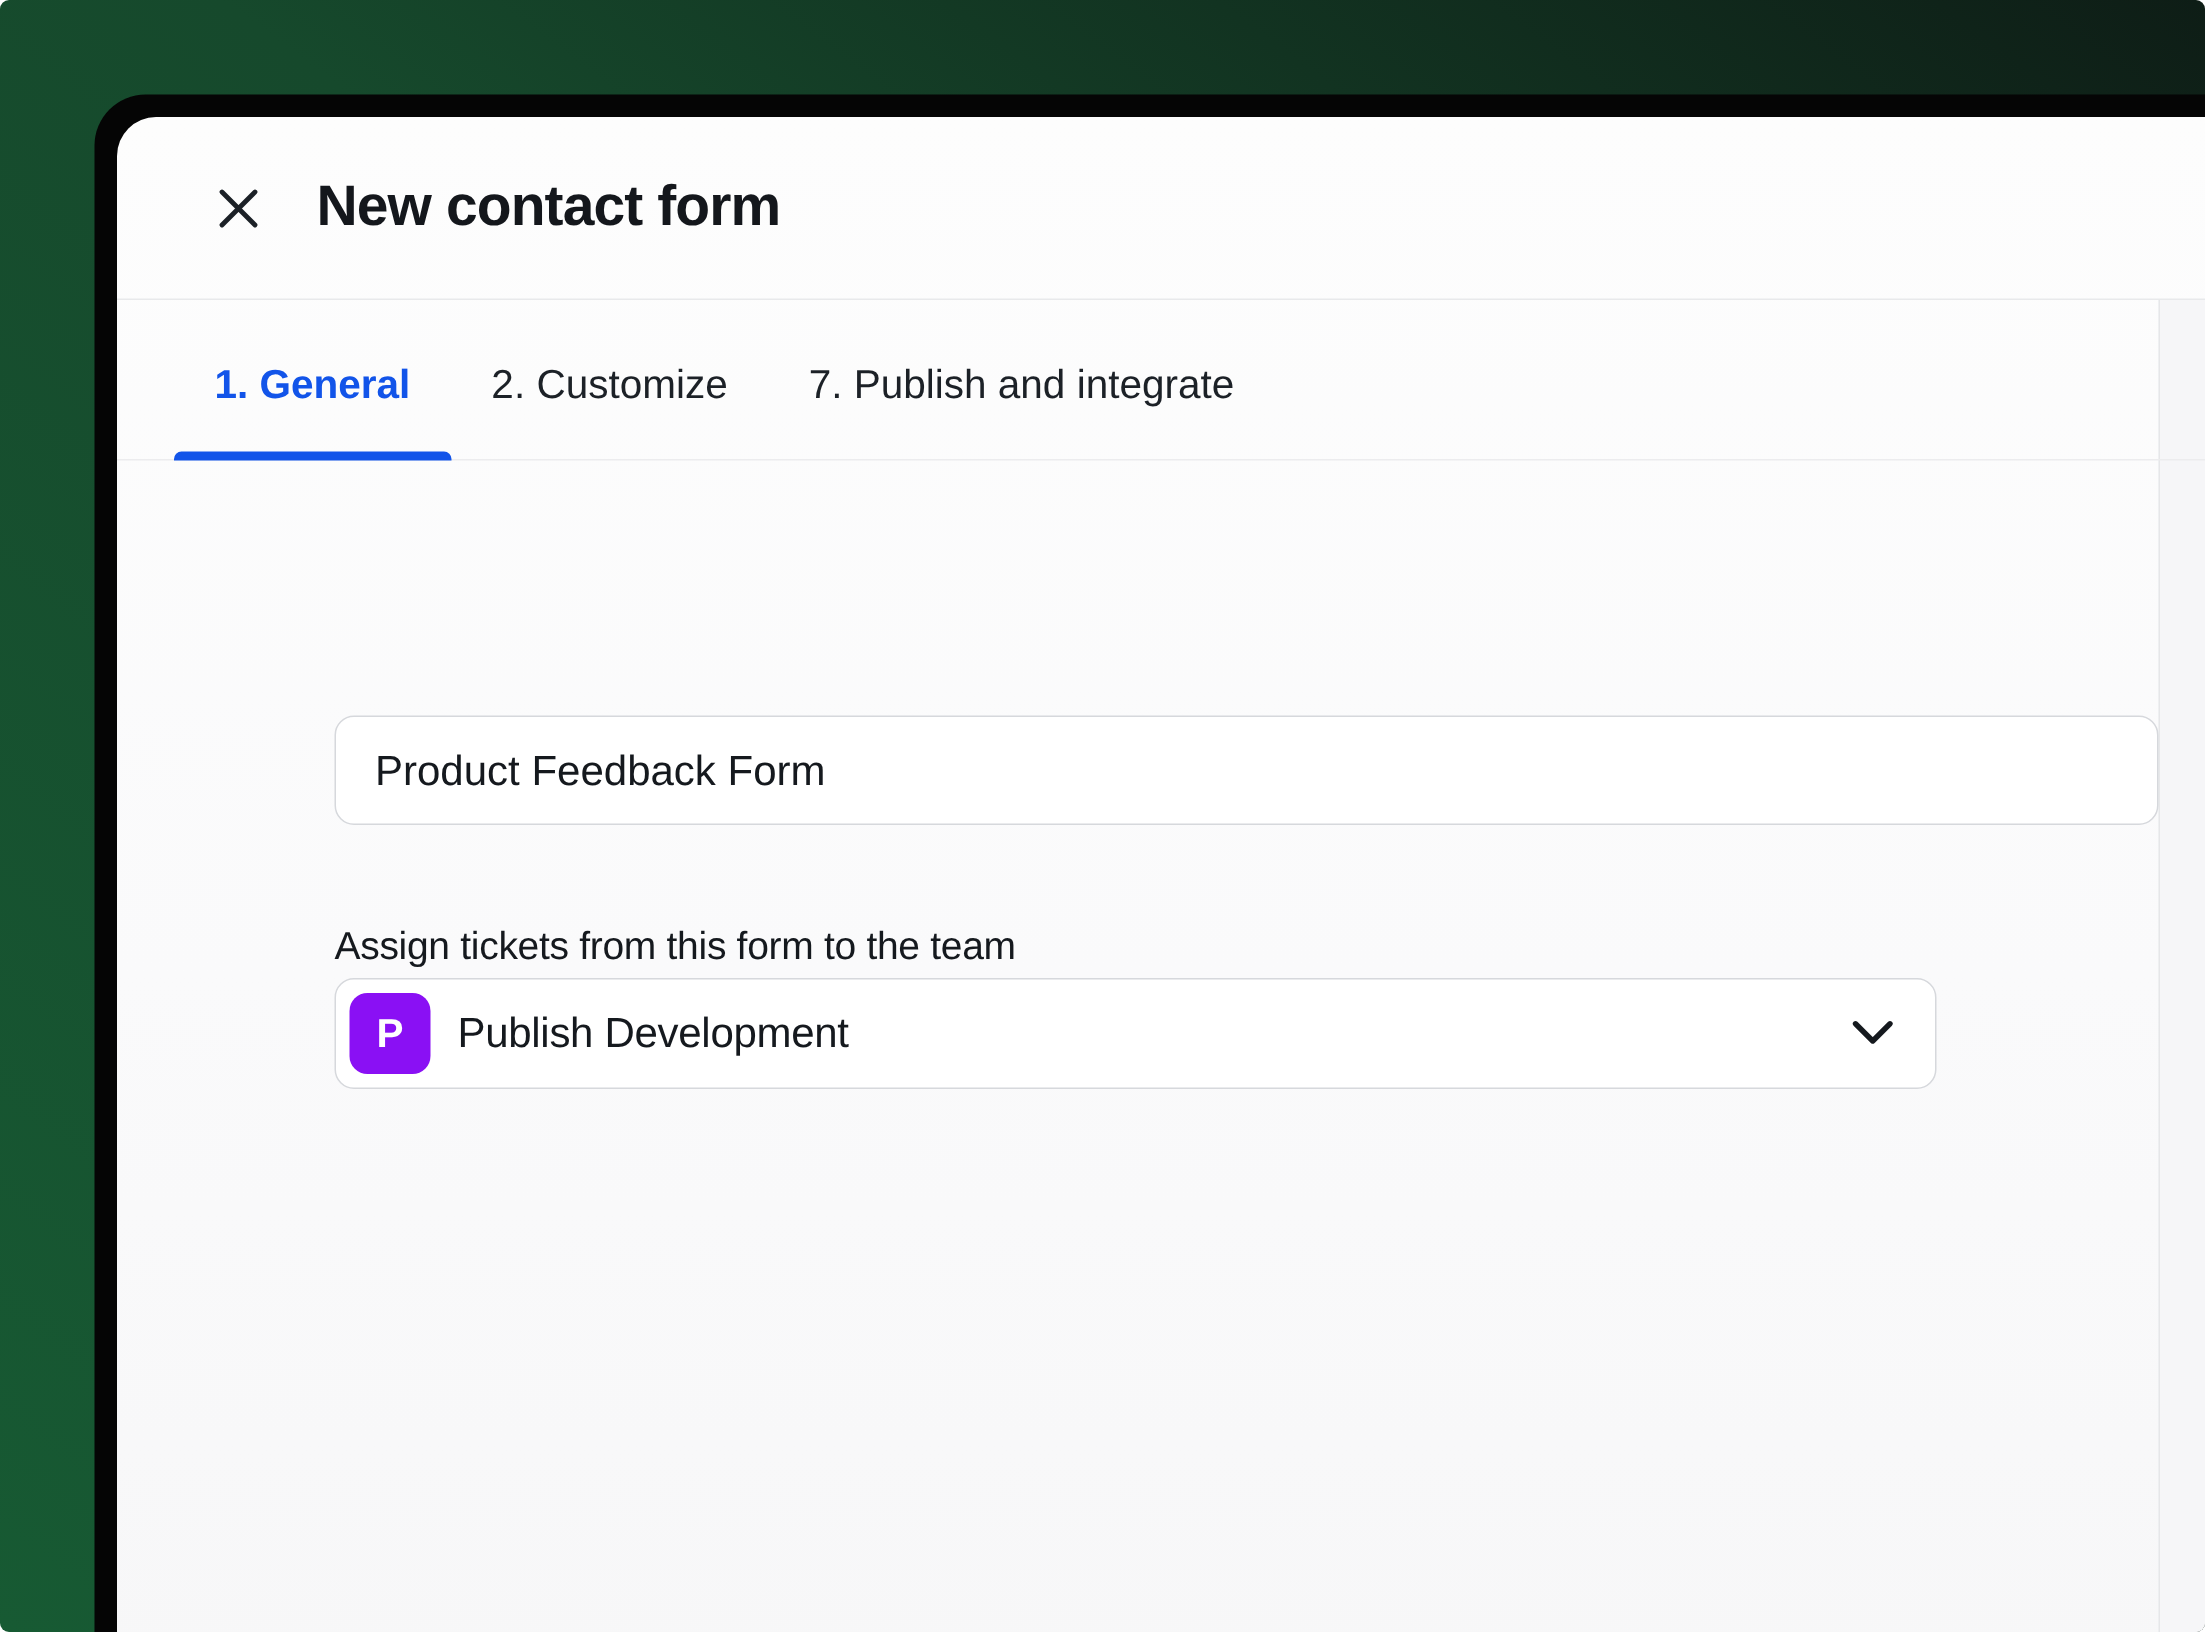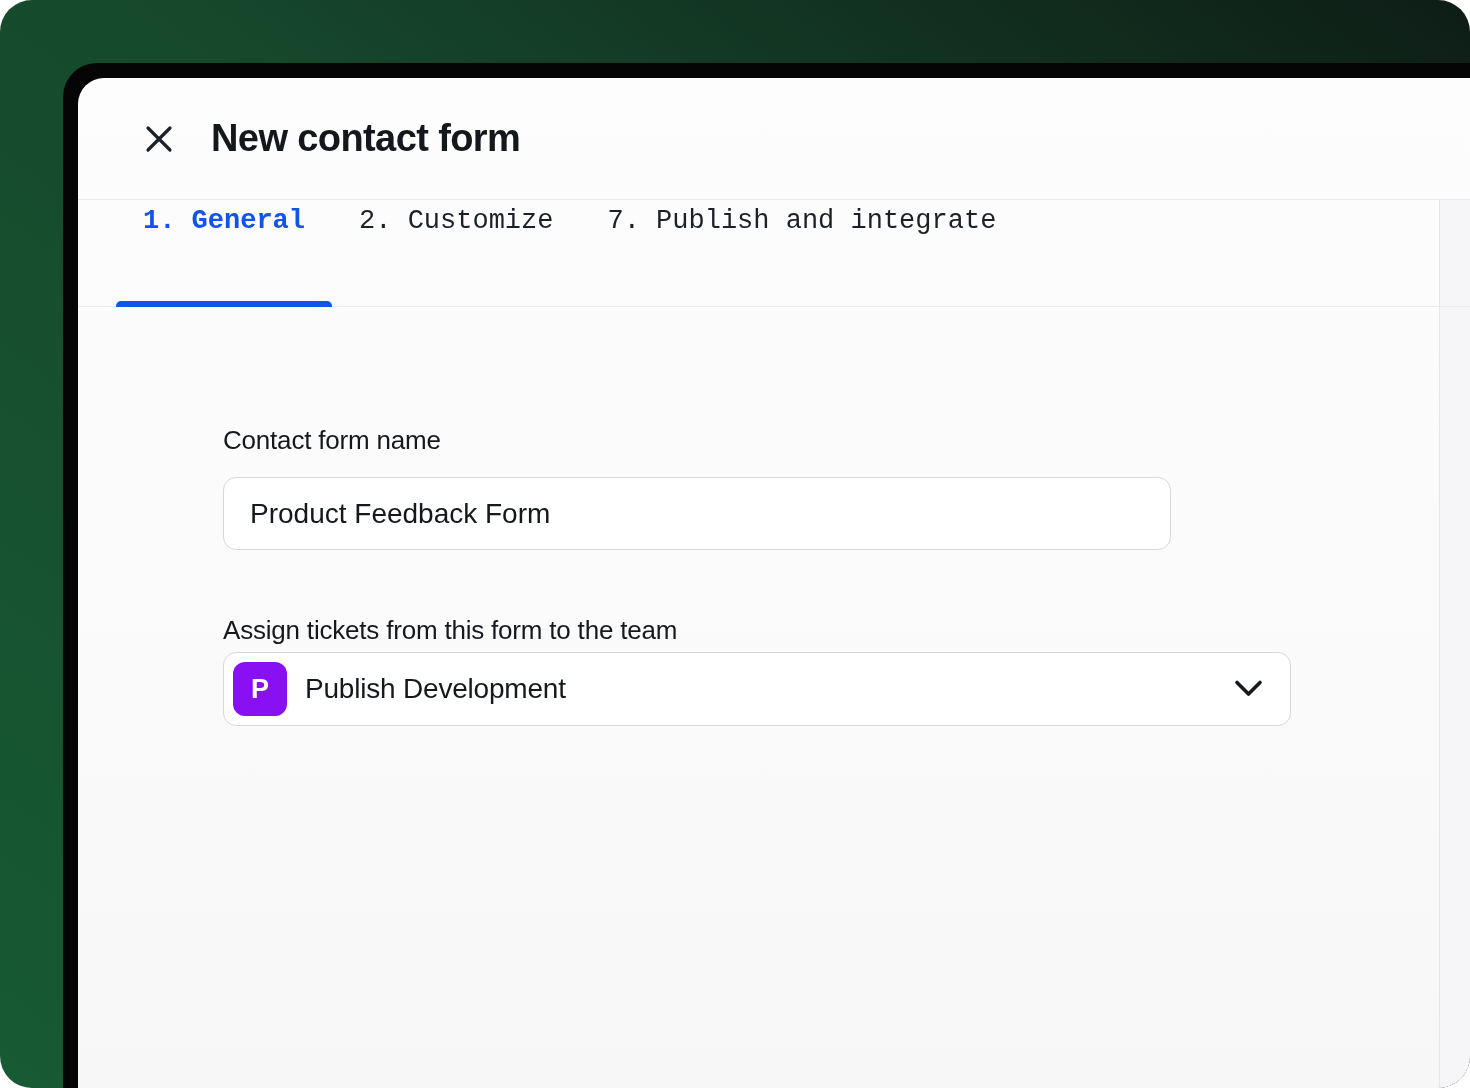--- a/index.html
+++ b/index.html
@@ -6,21 +6,21 @@
   html, body { background: #ffffff; }
   body {
     font-family: "Liberation Sans", "DejaVu Sans", sans-serif;
     width: 1470px; height: 1088px; overflow: hidden;
   }
 
   
   .screen {
     position: relative;
     width: 1470px; height: 1088px;
-    border-radius: 32px;
+    border-radius: 6px;
     overflow: hidden;
     background: linear-gradient(to top right, #175a33 0%, #16492c 55%, #0e1d16 100%);
   }
 
   
   .modal-frame {
     position: absolute;
     left: 63px; top: 63px; right: -30px; bottom: -30px;
     background: #050505;
     border-top-left-radius: 34px;
@@ -69,29 +69,29 @@
   .tab-bar {
     position: absolute;
     left: 0; top: 122px; right: 0; height: 107px;
     display: flex;
     padding-left: 38px;
     border-bottom: 1px solid #ececee;
   }
   .tab {
     position: relative;
     height: 100%;
-    display: flex; 
+    display: flex; align-items: center;
     padding: 6px 27px 0 27px;
     font-size: 27px;
     color: #1c2127;
     cursor: pointer;
     white-space: nowrap;
     background: transparent;
     border: none;
-    font-family: Liberation Mono, monospace;
+    font-family: Liberation Sans, sans-serif;
   }
   .tab.active { font-weight: 700; }
   .tab .underline {
     display: none;
     position: absolute;
     left: 0; right: 0; bottom: -1px;
     height: 6px;
     border-radius: 5px 5px 0 0;
   }
   .tab.active .underline { display: block; }
@@ -105,21 +105,21 @@
     font-size: 26px;
     color: #15191e;
     letter-spacing: -0.2px;
   }
   .label-name { top: 118px; }
   .label-team { top: 308px; }
 
   .text-input {
     position: absolute;
     left: 145px; top: 170px;
-    width: 948px; height: 73px;
+    width: 1216px; height: 73px;
     border: 1.5px solid #d6d8dc;
     border-radius: 13px;
     background: #ffffff;
     font-family: inherit;
     font-size: 28px;
     color: #15191e;
     padding: 0 26px;
     outline: none;
   }
 
@@ -180,21 +180,20 @@
 
         </button>
         <button class="tab">
           <span>7. Publish and integrate</span>
 
         </button>
       </div>
 
       <div class="content">
 
-        <label class="field-label label-name">Contact form name</label>
         <input class="text-input" type="text" value="Product Feedback Form" style="">
 
         <label class="field-label label-team">Assign tickets from this form to the team</label>
         <div class="select-box">
           <span class="team-avatar" style="background: rgb(138, 16, 244);">P</span>
           <span class="select-value">Publish Development</span>
           <span class="chevron">
             <svg width="31" height="20" viewBox="0 0 31 20">
               <path d="M4 3.5 L15.5 15 L27 3.5" fill="none" stroke="currentColor" stroke-width="3.6" stroke-linecap="round" stroke-linejoin="round"></path>
             </svg>

